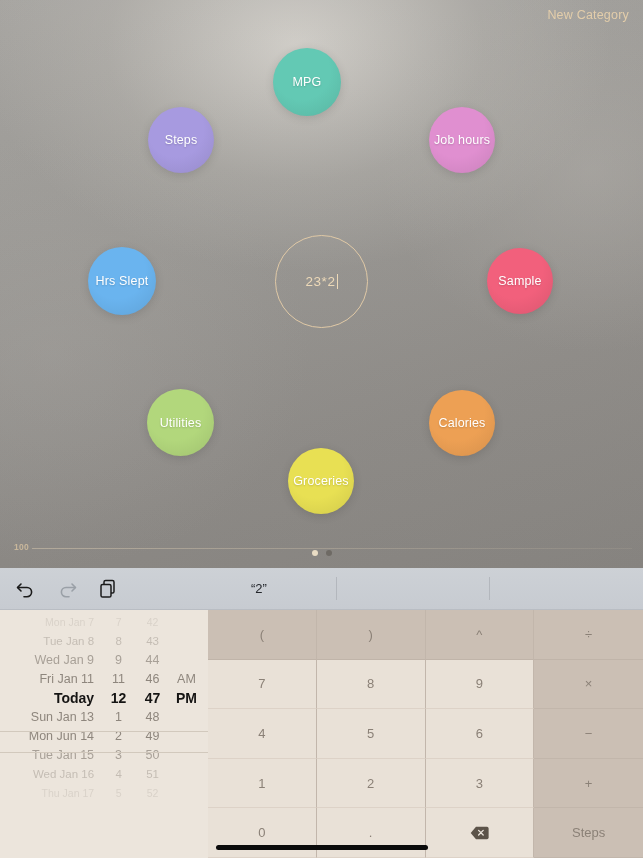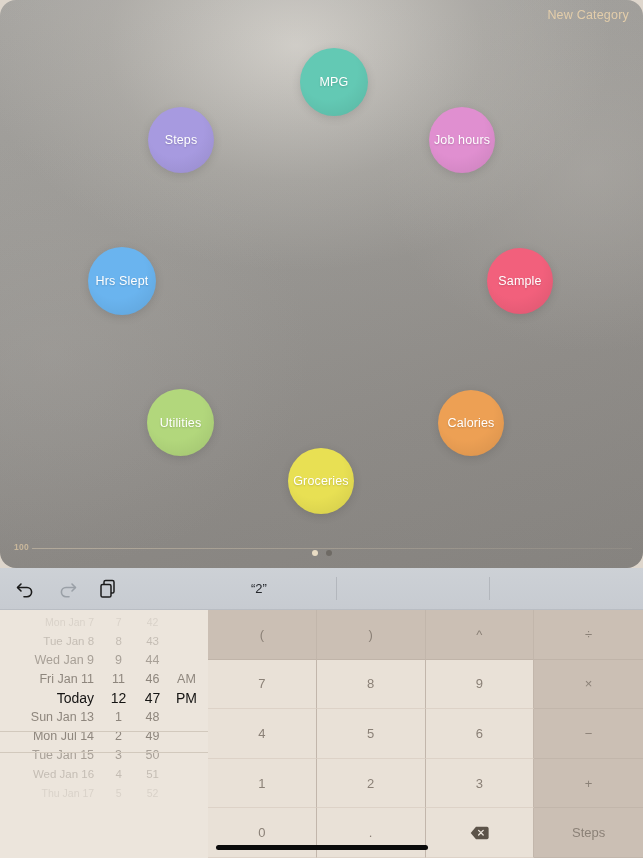--- a/index.html
+++ b/index.html
@@ -12,21 +12,20 @@
 
   
   #canvas{
     position:absolute; left:0; top:0; width:643px; height:568px;
     background:
       radial-gradient(ellipse 420px 300px at 46% 8%, rgba(215,212,206,0.85) 0%, rgba(190,187,181,0.35) 45%, rgba(150,148,145,0) 75%),
       radial-gradient(ellipse 300px 260px at 92% 30%, rgba(176,173,168,0.55) 0%, rgba(150,148,145,0) 70%),
       radial-gradient(ellipse 360px 300px at 8% 62%, rgba(168,165,161,0.45) 0%, rgba(140,138,136,0) 72%),
       linear-gradient(160deg, #a3a19d 0%, #9b9995 35%, #928f8b 70%, #8d8a86 100%);
     overflow:hidden;
-    border-radius:16px;
   }
   #canvas::after{
     content:""; position:absolute; inset:0;
     background:linear-gradient(to bottom, rgba(255,255,255,0.04) 0%, rgba(0,0,0,0.05) 100%);
     pointer-events:none;
   }
 
   .new-cat{
     position:absolute; top:8px; right:14px;
     font-size:12.5px; color:#e3cdaa; letter-spacing:.2px;
@@ -112,21 +111,21 @@
   .pk-row{
     display:flex; align-items:center; height:19px;
     padding:0 6px 0 0;
   }
   .pk-rows{ position:absolute; left:0; top:2px; width:100%; }
   .c-day{ width:106px; text-align:right; padding-right:9px; }
   .c-hr { width:32px; text-align:center; }
   .c-min{ width:38px; text-align:center; }
   .c-mer{ width:32px; text-align:center; }
   .pk-row span{ font-size:12.5px; color:#8e867d; }
-  .pk-row.r-sel span{ color:#151413; font-weight:normal; font-size:14px; }
+  .pk-row.r-sel span{ color:#151413; font-weight:bold; font-size:14px; }
   .pk-row.f1 span{ opacity:.72; }
   .pk-row.f2 span{ opacity:.42; font-size:11.5px; }
   .pk-row.f3 span{ opacity:.2; font-size:10.5px; }
   .sel-band{
     position:absolute; left:0; width:100%; height:22px; top:121px;
     border-top:1px solid #d2c9bd; border-bottom:1px solid #d2c9bd;
     pointer-events:none;
   }
 
   
@@ -159,46 +158,51 @@
 </head>
 <body>
 
 <div id="app">
 
   <div id="canvas">
 
     <div class="new-cat">New Category</div>
 
     <div id="bubbles">
-        <div class="bubble" style="left: 300px; top: 48px; width: 68px; height: 68px; background: radial-gradient(circle at 42% 34%, rgb(99, 201, 180) 0%, rgb(99, 201, 180) 48%, rgba(0, 0, 0, 0.1) 100%), rgb(99, 201, 180); box-shadow: rgba(0, 0, 0, 0.13) 0px 2px 10px;">
+        <div class="bubble" style="left: 273px; top: 48px; width: 68px; height: 68px; background: radial-gradient(circle at 42% 34%, rgb(99, 201, 180) 0%, rgb(99, 201, 180) 48%, rgba(0, 0, 0, 0.1) 100%), rgb(99, 201, 180); box-shadow: rgba(0, 0, 0, 0.13) 0px 2px 10px;">
           <span>MPG</span>
         </div>
         <div class="bubble" style="left: 148px; top: 107px; width: 66px; height: 66px; background: radial-gradient(circle at 42% 34%, rgb(167, 154, 224) 0%, rgb(167, 154, 224) 48%, rgba(0, 0, 0, 0.1) 100%), rgb(167, 154, 224); box-shadow: rgba(0, 0, 0, 0.13) 0px 2px 10px;">
           <span>Steps</span>
         </div>
         <div class="bubble" style="left: 429px; top: 107px; width: 66px; height: 66px; background: radial-gradient(circle at 42% 34%, rgb(224, 143, 208) 0%, rgb(224, 143, 208) 48%, rgba(0, 0, 0, 0.1) 100%), rgb(224, 143, 208); box-shadow: rgba(0, 0, 0, 0.13) 0px 2px 10px;">
           <span>Job hours</span>
         </div>
         <div class="bubble" style="left: 88px; top: 247px; width: 68px; height: 68px; background: radial-gradient(circle at 42% 34%, rgb(106, 180, 239) 0%, rgb(106, 180, 239) 48%, rgba(0, 0, 0, 0.1) 100%), rgb(106, 180, 239); box-shadow: rgba(0, 0, 0, 0.13) 0px 2px 10px;">
           <span>Hrs Slept</span>
         </div>
         <div class="bubble" style="left: 487px; top: 248px; width: 66px; height: 66px; background: radial-gradient(circle at 42% 34%, rgb(242, 96, 124) 0%, rgb(242, 96, 124) 48%, rgba(0, 0, 0, 0.1) 100%), rgb(242, 96, 124); box-shadow: rgba(0, 0, 0, 0.13) 0px 2px 10px;">
           <span>Sample</span>
         </div>
         <div class="bubble" style="left: 147px; top: 389px; width: 67px; height: 67px; background: radial-gradient(circle at 42% 34%, rgb(178, 215, 124) 0%, rgb(178, 215, 124) 48%, rgba(0, 0, 0, 0.1) 100%), rgb(178, 215, 124); box-shadow: rgba(0, 0, 0, 0.13) 0px 2px 10px;">
           <span>Utilities</span>
         </div>
-        <div class="bubble" style="left: 438px; top: 390px; width: 66px; height: 66px; background: radial-gradient(circle at 42% 34%, rgb(237, 160, 84) 0%, rgb(237, 160, 84) 48%, rgba(0, 0, 0, 0.1) 100%), rgb(237, 160, 84); box-shadow: rgba(0, 0, 0, 0.13) 0px 2px 10px; align-items: center;">
+        <div class="bubble" style="left: 429px; top: 390px; width: 66px; height: 66px; background: radial-gradient(circle at 42% 34%, rgb(237, 160, 84) 0%, rgb(237, 160, 84) 48%, rgba(0, 0, 0, 0.1) 100%), rgb(237, 160, 84); box-shadow: rgba(0, 0, 0, 0.13) 0px 2px 10px; align-items: center;">
           <span>Calories</span>
         </div>
         <div class="bubble" style="left: 288px; top: 448px; width: 66px; height: 66px; background: radial-gradient(circle at 42% 34%, rgb(232, 224, 83) 0%, rgb(232, 224, 83) 48%, rgba(0, 0, 0, 0.1) 100%), rgb(232, 224, 83); box-shadow: rgba(0, 0, 0, 0.13) 0px 2px 10px;">
           <span>Groceries</span>
         </div>
       </div>
 
+    <div class="center-circle" id="center-circle" style="left: 275px; top: 235px; width: 93px; height: 93px;">
+      <div class="center-expr">
+        <span>23*2</span><span class="caret"></span>
+      </div>
+    </div>
 
     <div class="axis-line"></div>
     <div class="axis-label">100</div>
 
     <div class="dots" id="page-dots">
         <div class="dot active"></div>
         <div class="dot inactive"></div>
       </div>
   </div>
 
@@ -264,21 +268,21 @@
             <span class="c-min">47</span>
             <span class="c-mer">PM</span>
           </div>
           <div class="pk-row ">
             <span class="c-day">Sun Jan 13</span>
             <span class="c-hr">1</span>
             <span class="c-min">48</span>
             <span class="c-mer"></span>
           </div>
           <div class="pk-row ">
-            <span class="c-day">Mon Jul 14</span>
+            <span class="c-day">Mon Jun 14</span>
             <span class="c-hr">2</span>
             <span class="c-min">49</span>
             <span class="c-mer"></span>
           </div>
           <div class="pk-row f1">
             <span class="c-day">Tue Jan 15</span>
             <span class="c-hr">3</span>
             <span class="c-min">50</span>
             <span class="c-mer"></span>
           </div>

